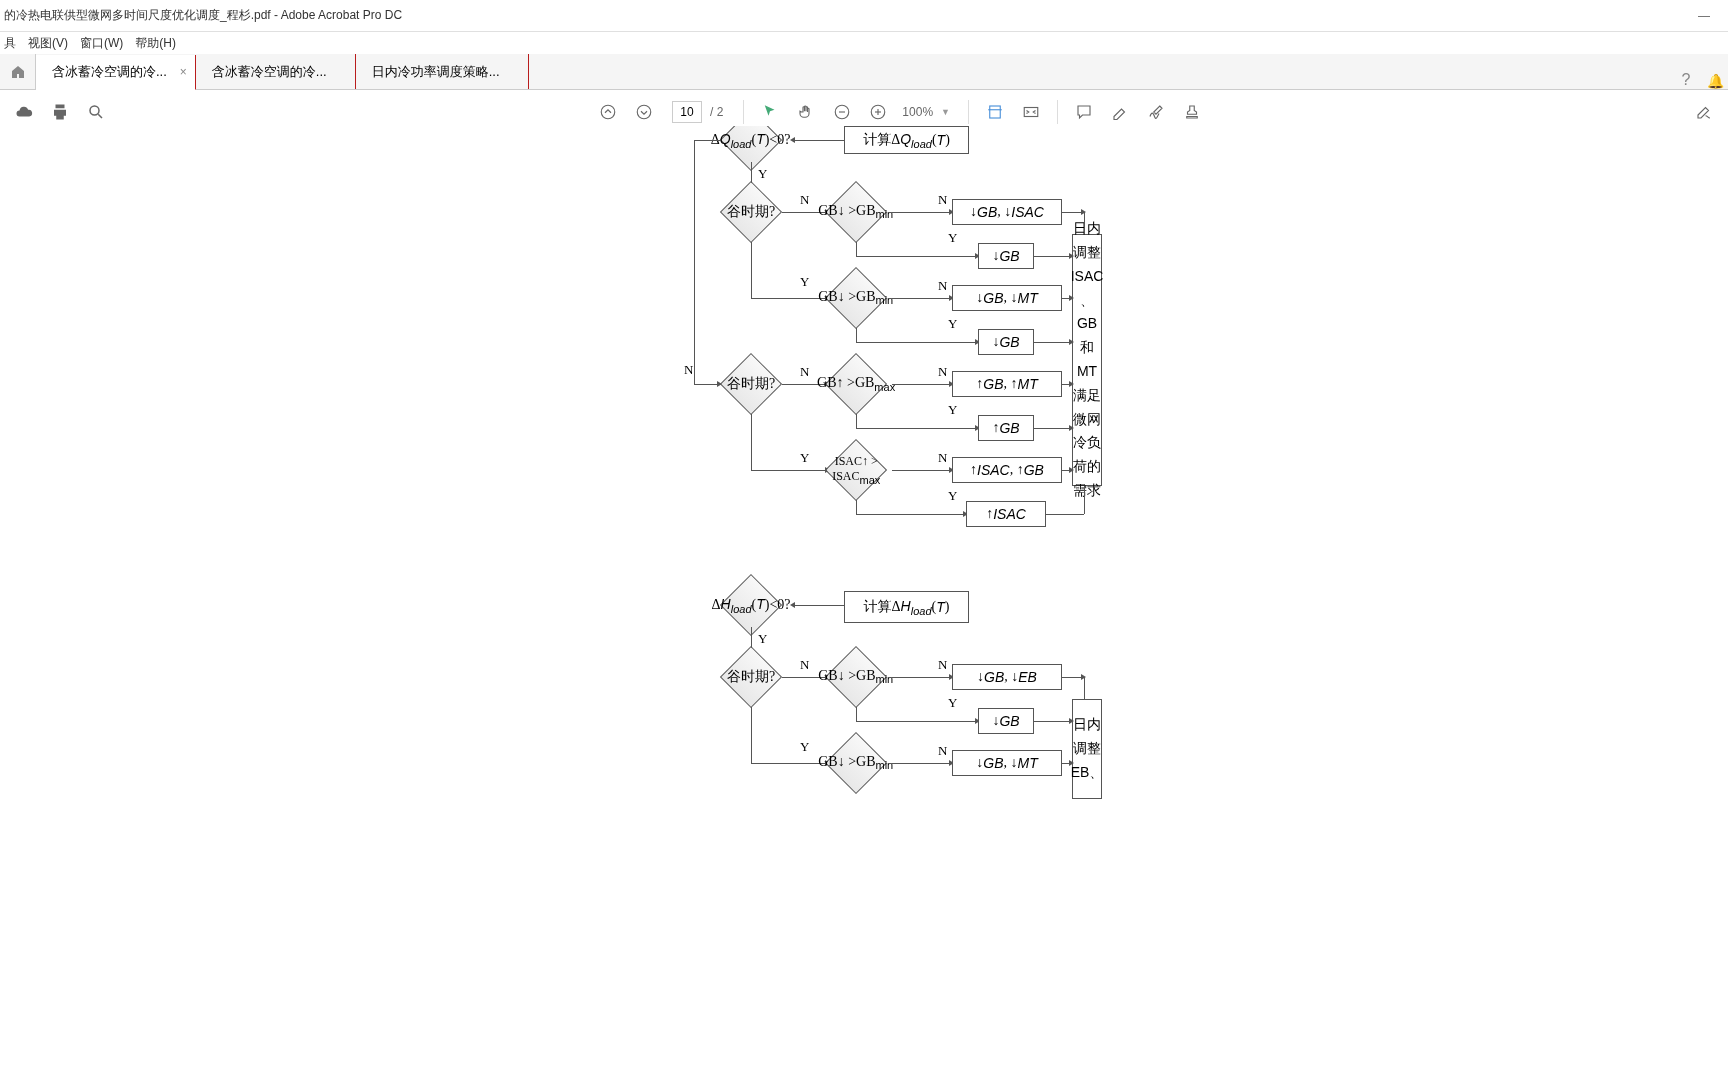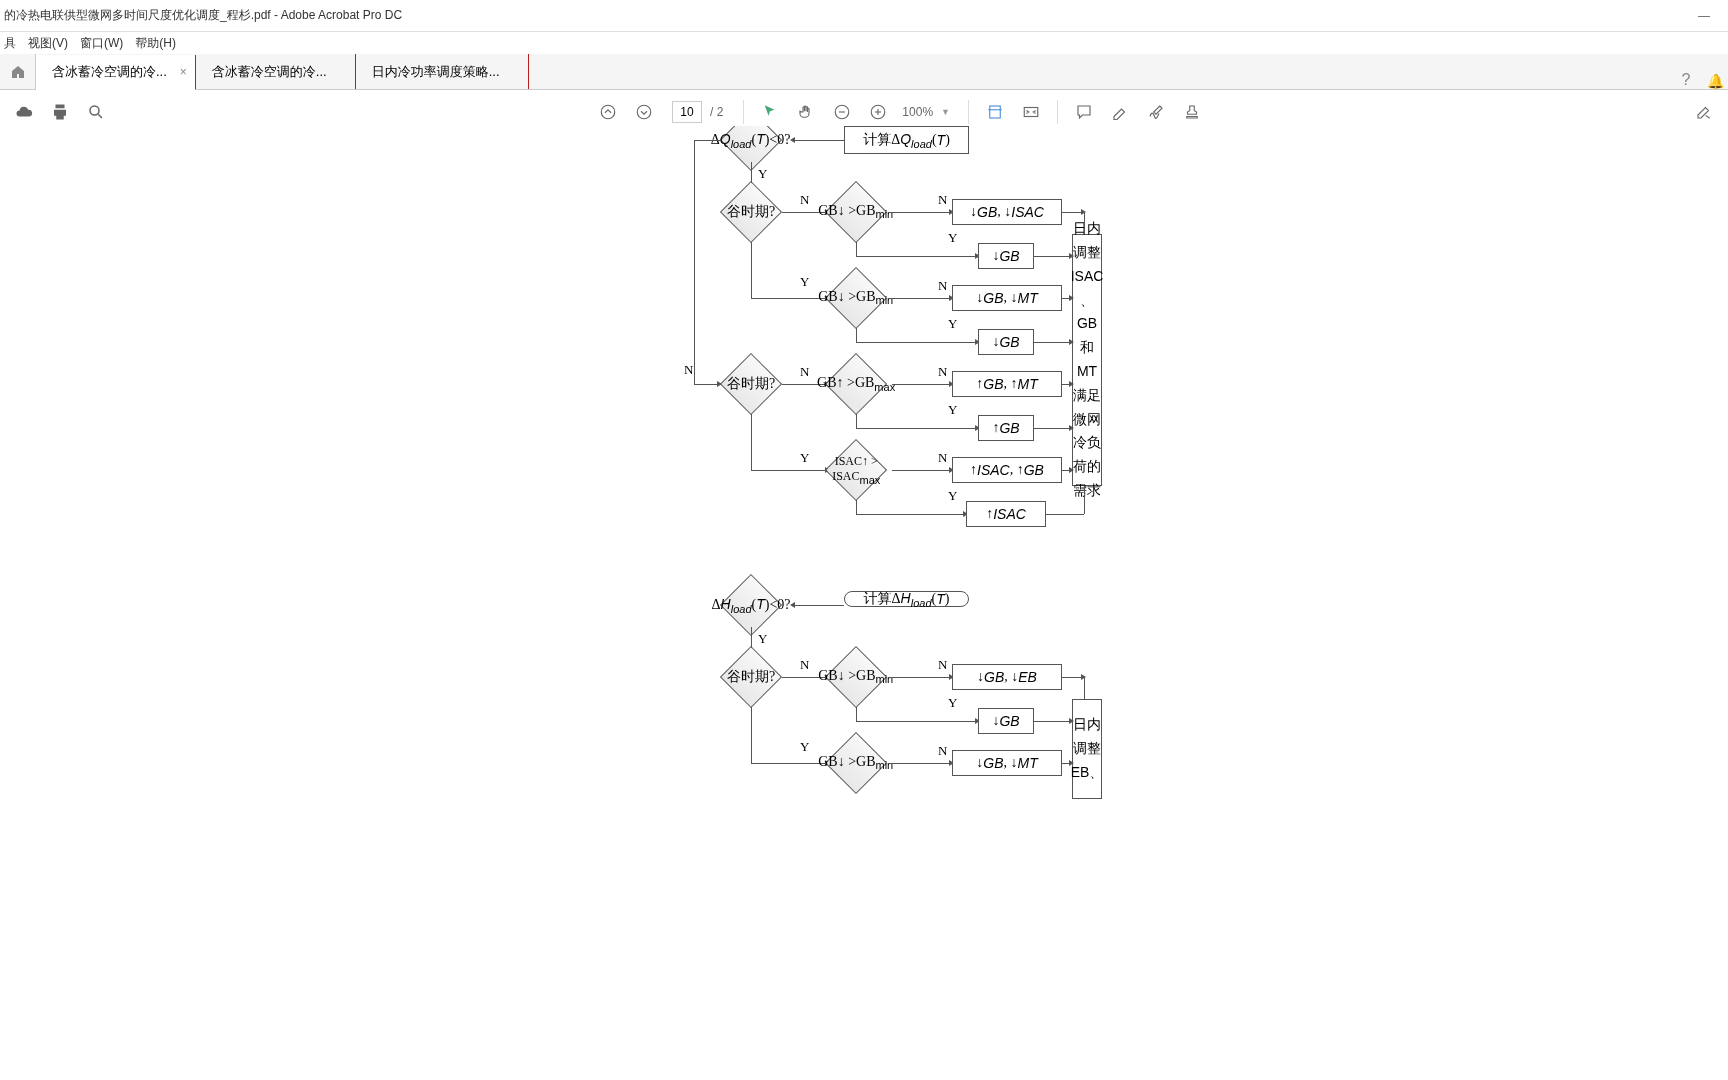--- a/index.html
+++ b/index.html
@@ -295,21 +295,21 @@
 <div class="line hline arrow-r" style="left:480px; top:302px; width:38px;"></div>
 <div class="line hline arrow-r" style="left:508px; top:344px; width:10px;"></div>
 <div class="line hline" style="left:492px; top:388px; width:38px;"></div>
 <div class="line vline" style="left:530px; top:360px; height:28px;"></div>
 
 </div>
 
 
 <div class="flow" style="width:560px; height:220px; margin-left:140px; margin-top:30px;">
 
-<div class="rect up" style="left:290px; top:0; width:125px; height:16px;border-radius:8px;">计算Δ<i>H<sub>load</sub></i>(<i>T</i>)</div>
+<div class="rect up" style="left:290px; top:0; width:125px; height:32px;">计算Δ<i>H<sub>load</sub></i>(<i>T</i>)</div>
 <div class="line hline arrow-l" style="left:238px; top:14px; width:52px;"></div>
 <div class="diamond" style="left:175px; top:-8px; width:44px; height:44px;">
           <span class="dtext">Δ<i>H<sub>load</sub></i>(<i>T</i>)&lt;0?</span>
         </div>
 <div class="lbl" style="left:204px; top:40px;">Y</div>
 <div class="line vline arrow-d" style="left:197px; top:36px; height:28px;"></div>
 
 <div class="diamond" style="left:175px; top:64px; width:44px; height:44px;">
           <span class="dtext">谷时期?</span>
         </div>

